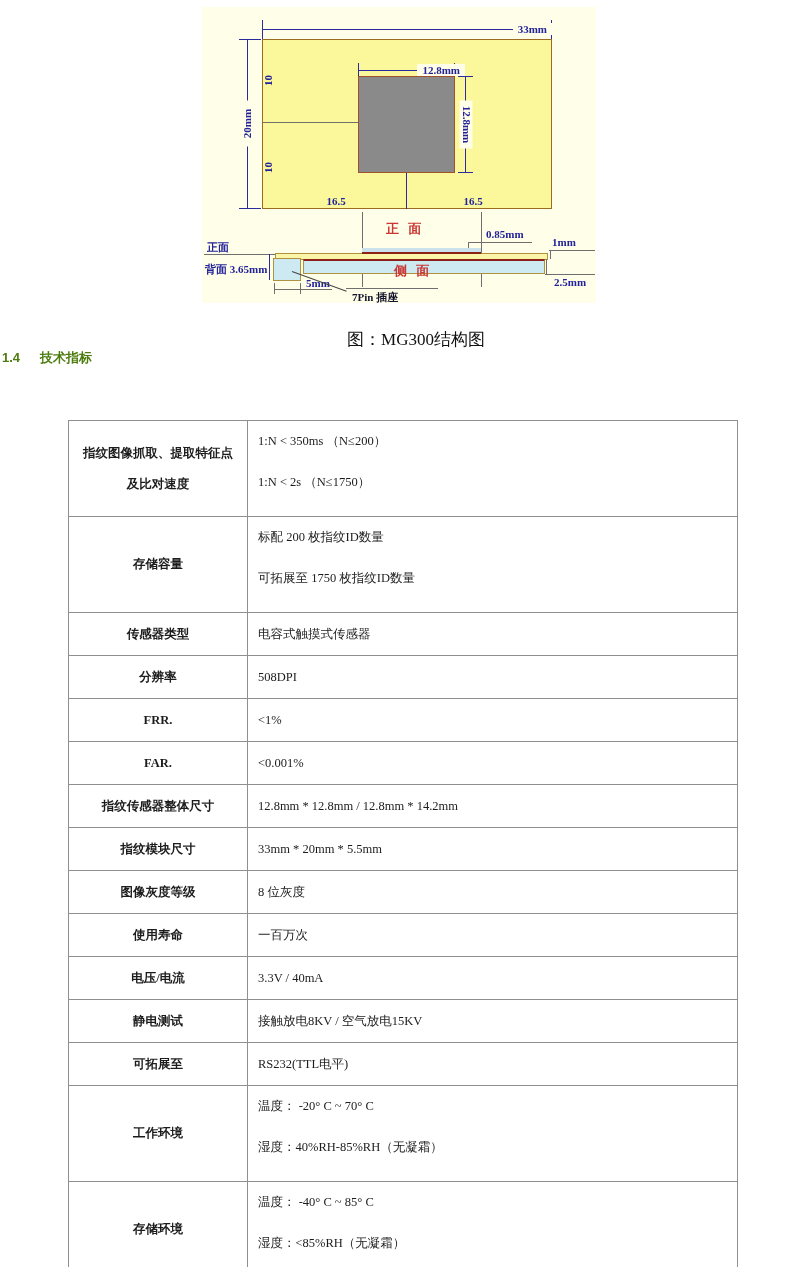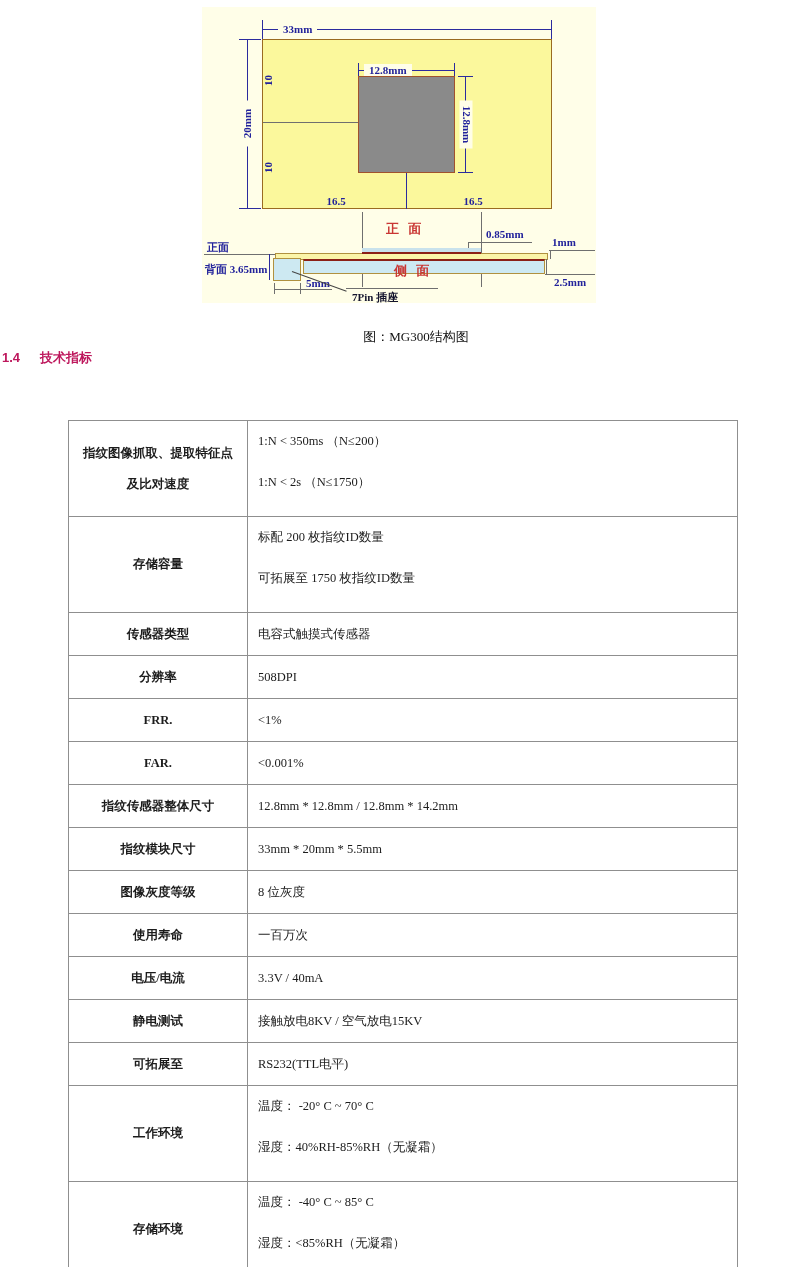--- a/index.html
+++ b/index.html
@@ -6,21 +6,21 @@
   .page{position:relative;width:800px;height:1267px;background:#ffffff;overflow:hidden;
         font-family:"Liberation Serif","DejaVu Serif",serif;color:#1c1c1c;}
   .abs{position:absolute;}
   
   .panel{position:absolute;left:202px;top:7px;width:394px;height:296px;background:#FFFEE8;}
   .hline{height:0;border-top:1px solid #2B2B9E;}
   .vline{width:0;border-left:1px solid #2B2B9E;}
   .gvline{width:0;border-left:1px solid #6f6f6f;}
   .ghline{height:0;border-top:1px solid #6f6f6f;}
   .dimtext{font-size:11px;line-height:13px;color:#22229B;font-weight:bold;white-space:nowrap;}
-  .dimbg{text-align:left;padding-left:16px;}
+  .dimbg{text-align:right;}
   .dimbg span{background:#FFFEE8;padding:0 5px;}
   .rotccw{transform:rotate(-90deg);transform-origin:center;}
   .rotcw{transform:rotate(90deg);transform-origin:center;}
   .redlab{color:#C93633;font-weight:bold;font-size:13px;letter-spacing:3px;white-space:nowrap;}
   .board{position:absolute;left:60px;top:32px;width:290px;height:170px;background:#FBF89C;
          border:1px solid #9A6B21;box-sizing:border-box;}
   .sensor{position:absolute;left:156px;top:69px;width:97px;height:97px;background:#8A8A8A;
           border:1px solid #A0522D;box-sizing:border-box;}
   .sidebar-board{position:absolute;left:73px;top:246px;width:273px;height:7px;background:#FBF5A8;
           border:1px solid #B0913F;box-sizing:border-box;}
@@ -28,23 +28,23 @@
   .red-strip{position:absolute;left:160px;top:245px;width:119px;height:2px;background:#8B2016;}
   .bottom-layer{position:absolute;left:101px;top:252px;width:242px;height:15px;background:#CDE9F2;
           border:1px solid #B0913F;border-top:2px solid #8B2016;box-sizing:border-box;}
   .connector{position:absolute;left:71px;top:251px;width:28px;height:23px;background:#CDE9F2;
           border:1px solid #B0913F;box-sizing:border-box;}
   .leader{position:absolute;left:90px;top:264px;width:58px;height:0;border-top:1px solid #444;
           transform:rotate(20deg);transform-origin:left center;}
   .blacklab{font-size:11px;font-weight:bold;color:#15152e;white-space:nowrap;}
   
   .caption{position:absolute;left:0;top:328px;width:800px;text-align:center;text-indent:32px;
-           font-size:13px;color:#111;}
+           font-size:17px;color:#111;}
   .heading{position:absolute;left:2px;top:349px;font-family:"Liberation Sans","DejaVu Sans",sans-serif;
-           font-weight:bold;font-size:13px;color:#be185d;}
+           font-weight:bold;font-size:13px;color:#4d7c0f;}
   .heading .num{margin-right:20px;}
   
   table.spec{position:absolute;left:68px;top:420px;width:670px;border-collapse:collapse;
              table-layout:fixed;}
   table.spec td{border:1px solid #8f8f8f;font-size:12.5px;box-sizing:border-box;}
   td.lab{width:179px;text-align:center;font-weight:bold;vertical-align:middle;
          line-height:31px;padding:0 12px;}
   td.val{padding:0 8px 0 10px;vertical-align:middle;}
   tr.rs{height:43px;border-radius:17px;}
   tr.rt{height:88px;}

